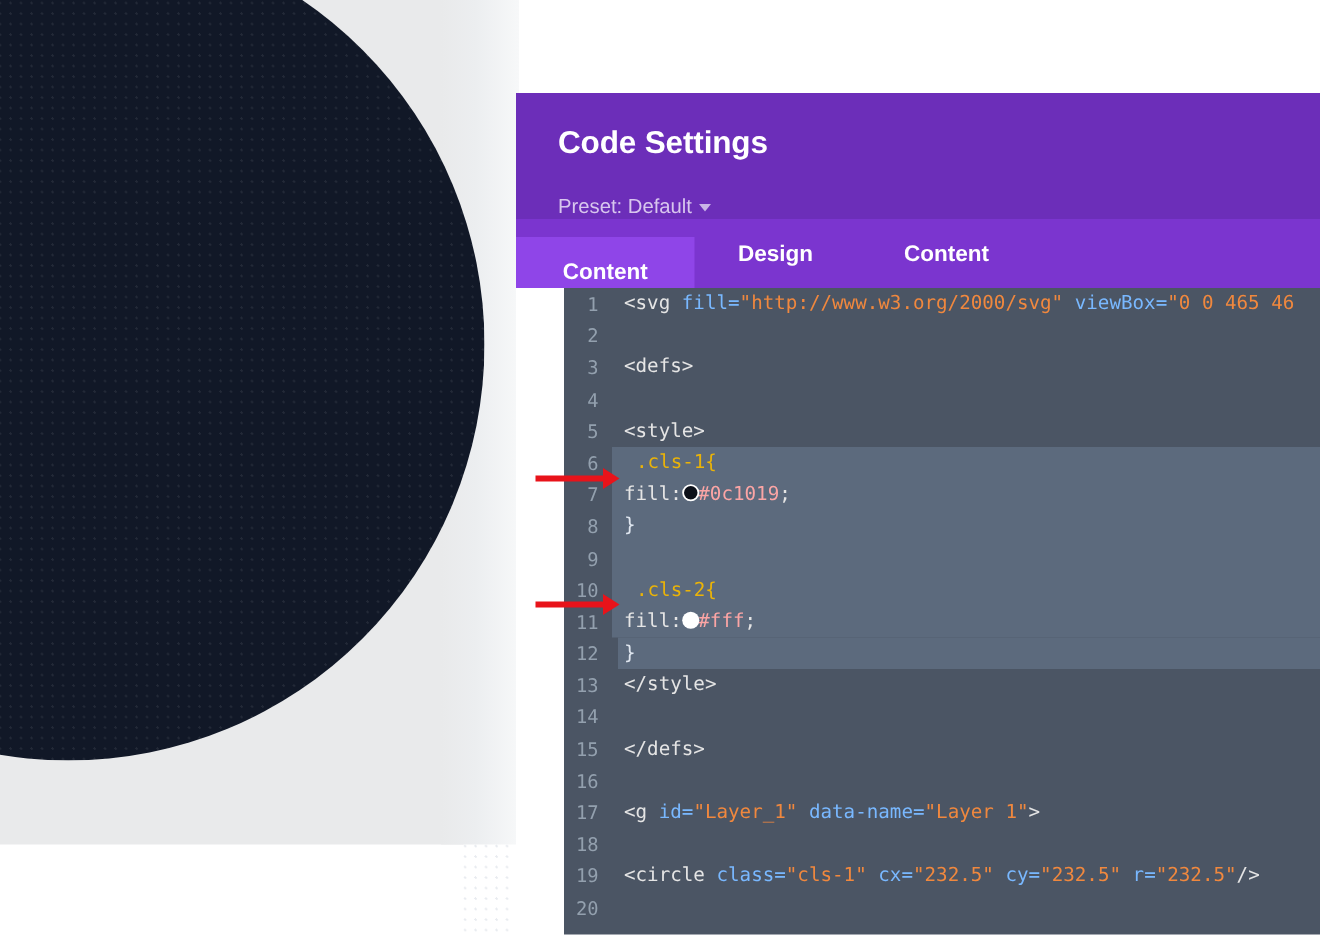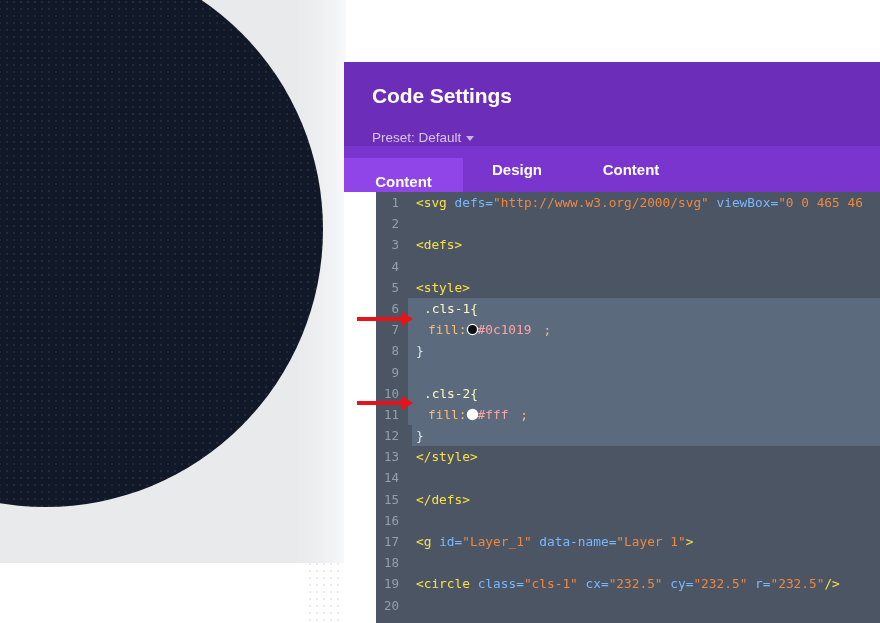--- a/index.html
+++ b/index.html
@@ -178,25 +178,25 @@
     color: #93a0ae;
     font-size: 12.5px;
     user-select: none;
   }
   .code-text {
     padding-left: 8px;
     white-space: pre;
     overflow: visible;
   }
   
-  .t-tag   { color: #fde047; }
+  .t-tag   { color: #e5e5e5; }
   .t-attr  { color: #79b8ff; }
   .t-str   { color: #f0883e; }
-  .t-sel   { color: #fef9c3; padding-left: 16px; }
-  .t-prop  { color: #fdba74; margin-left: 12px; }
+  .t-sel   { color: #eab308; padding-left: 16px; }
+  .t-prop  { color: #e5e5e5; }
   .t-val   { color: #fca5a5; }
   .t-punc  { color: #dfe6ef; }
   .swatch {
     display: inline-block;
     width: 9px;
     height: 9px;
     border-radius: 50%;
     vertical-align: middle;
     position: relative;
     top: -1px;
@@ -252,21 +252,21 @@
 
   <div id="editor-wrap">
     <div id="editor-left-pad"></div>
 
     <div id="editor">
       <div id="selection-band"></div>
       <div id="selection-band-tail"></div>
 
       <div class="code-line">
         <span class="ln">1</span>
-        <span class="code-text"><span class="t-tag">&lt;svg</span><span class="t-attr"> defs=</span><span class="t-str">"http://www.w3.org/2000/svg"</span><span class="t-attr"> viewBox=</span><span class="t-str">"0 0 465 46</span></span>
+        <span class="code-text"><span class="t-tag">&lt;svg</span><span class="t-attr"> fill=</span><span class="t-str">"http://www.w3.org/2000/svg"</span><span class="t-attr"> viewBox=</span><span class="t-str">"0 0 465 46</span></span>
       </div>
 
       <div class="code-line">
         <span class="ln">2</span>
         <span class="code-text"></span>
       </div>
 
       <div class="code-line">
         <span class="ln">3</span>
         <span class="code-text t-tag">&lt;defs&gt;</span>

